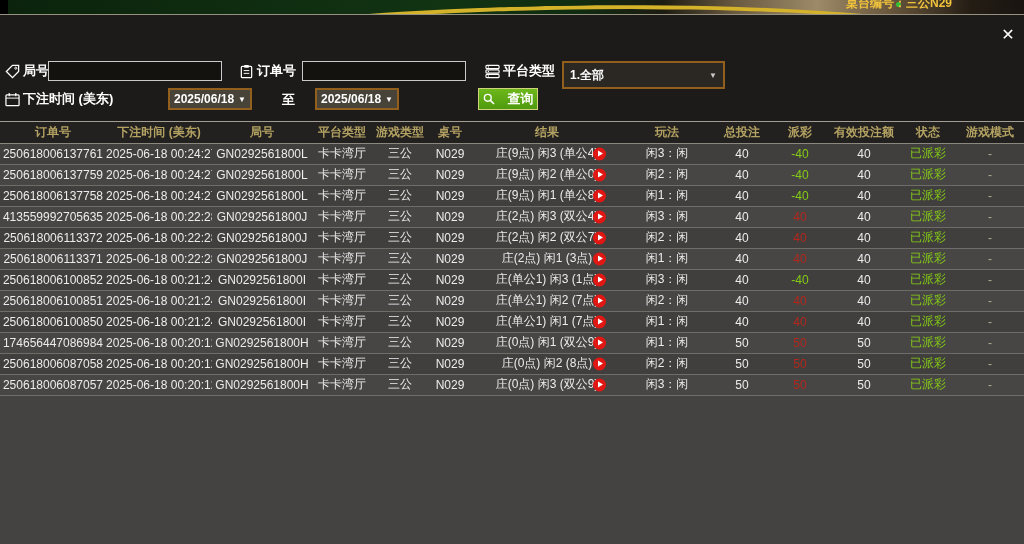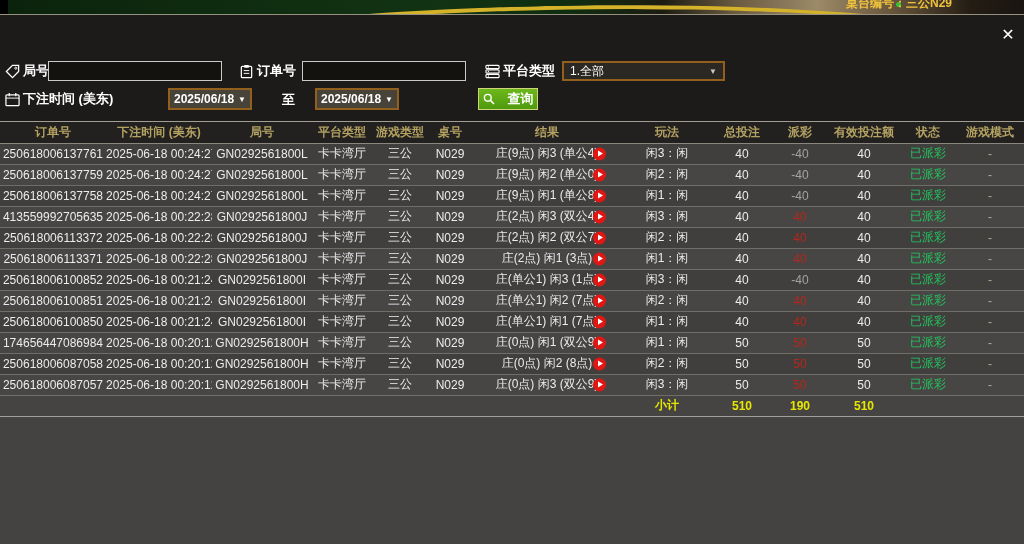--- a/index.html
+++ b/index.html
@@ -22,22 +22,22 @@
     font-size:16px; line-height:20px; text-align:center; cursor:pointer; }
 
   
   .f-row { position:absolute; left:4px; right:0; height:22px; }
   .f-row1 { top:45px; } .f-row2 { top:73px; }
   .f-item { position:absolute; top:0; height:22px; display:flex; align-items:center; }
   .f-icon { width:16px; height:16px; display:inline-flex; align-items:center; justify-content:center; }
   .f-label { color:#fff; font-size:13px; font-weight:bold; white-space:nowrap; }
   .txt-input { position:absolute; top:1px; height:20px; background:#14120f; border:1px solid #c9c9c9;
     color:#eee; font-size:12px; padding:0 5px; outline:none; }
-  .select-box { position:absolute; top:1px; height:20px; background:#2b2824; border:2px solid #925f1d;
-    display:flex; align-items:center; color:#fff; font-size:12px; padding-left:6px; cursor:pointer; }
+  .select-box { position:absolute; top:1px; height:28px; background:#2b2824; border:2px solid #925f1d;
+    display:flex; align-items:center; color:#fff; font-size:12px; padding-left:6px; cursor:pointer;font-weight:bold; }
   .select-arrow { margin-left:auto; margin-right:6px; color:#c9c9c9; font-size:8px; }
   .date-box { position:absolute; top:0; height:22px; background:#474339; border:2px solid #925f1d;
     display:flex; align-items:center; justify-content:center; gap:4px; color:#fff;
     font-size:12px; font-weight:bold; cursor:pointer; }
   .date-arrow { font-size:8px; color:#fff; }
   .to-label { position:absolute; color:#fff; font-size:13px; font-weight:bold; top:3px; }
   .query-btn { position:absolute; top:0; height:22px; background:linear-gradient(#6db81b,#4f9a0e);
     border:1px solid #cfd37a; color:#fff; font-size:13px; font-weight:bold; display:flex;
     align-items:center; justify-content:center; gap:12px; cursor:pointer; }
 
@@ -50,23 +50,23 @@
   tbody td { height:21px; color:#ececec; font-size:12px; text-align:center; white-space:nowrap;
     overflow:hidden; border-bottom:1px solid #6f6d67; }
   tr.data-row:nth-child(odd)  td { background:#413f3d; }
   tr.data-row:nth-child(even) td { background:#484644; }
   td.result-cell { position:relative; }
   .play-icon { position:absolute; right:16px; top:50%; transform:translateY(-50%);
     width:13px; height:13px; border-radius:50%; background:#e01712; display:inline-flex;
     align-items:center; justify-content:center; cursor:pointer; }
   .play-icon::after { content:''; display:block; margin-left:1px;
     border-left:5px solid #fff; border-top:3px solid transparent; border-bottom:3px solid transparent; }
-  .payout-neg { color:#a3a3a3; }
+  .payout-neg { color:#84cc16; }
   .payout-pos { color:#b3271c; }
-  .status-paid { color:#22c55e; }
+  .status-paid { color:#84cc16; }
   .mode-dash { color:#b4ab95; }
   tr.sum-row td { background:#464442; color:#e6e600; font-weight:bold; font-size:12px;
     border-bottom:1px solid #a3a19b; }
 </style>
 </head>
 <body>
 
 <div class="screen">
 
   <div class="game-strip">
@@ -361,27 +361,18 @@
               <td>三公</td>
               <td>N029</td>
               <td class="result-cell"><span>庄(0点) 闲3 (双公9)</span><span class="play-icon"></span></td>
               <td>闲3：闲</td>
               <td>50</td>
               <td class="payout-pos">50</td>
               <td>50</td>
               <td class="status-paid">已派彩</td>
               <td class="mode-dash">-</td>
             </tr>
-            <tr class="sum-row">
-              <td colspan="7"></td>
-              <td>小计</td>
-              <td>510</td>
-              <td>190</td>
-              <td>510</td>
-              <td></td>
-              <td></td>
-            </tr>
           </tbody>
       </table>
     </div>
 
   </div>
 </div>
 
 </body></html>

